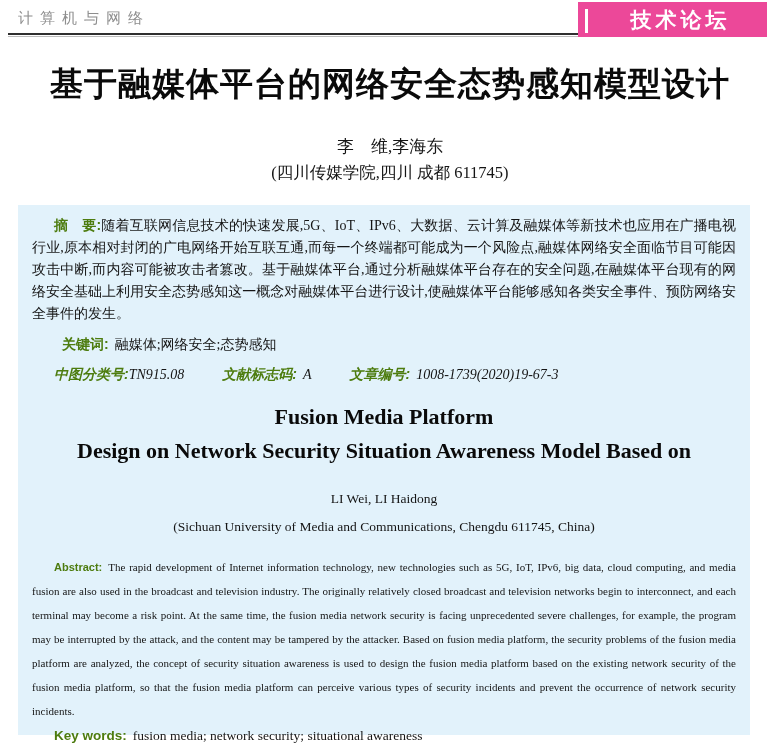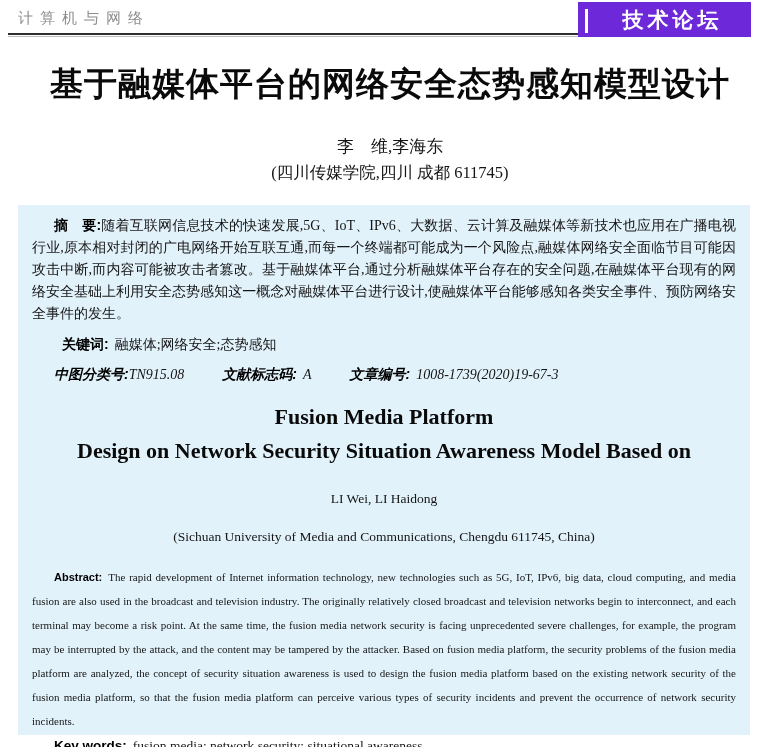--- a/index.html
+++ b/index.html
@@ -20,22 +20,22 @@
   }
   .header-rule {
     position:absolute; left:8px; top:33px; width:572px; height:2px;
     background:#2f2f2f;
   }
   .header-rule-light {
     position:absolute; left:8px; top:36px; width:572px; height:1px;
     background:#bcbcbc;
   }
   .badge {
-    position:absolute; left:578px; top:2px; width:173px; height:35px;
-    background:#6d28d9;
+    position:absolute; left:578px; top:2px; width:189px; height:35px;
+    background:#ec4899;
   }
   .badge-stripe {
     position:absolute; left:7px; top:7px; bottom:4px; width:3px;
     background:#ffffff;
   }
   .badge-label {
     position:absolute; left:22px; right:6px; top:0; bottom:0;
     display:flex; align-items:center; justify-content:center;
     color:#ffffff; font-family:"Liberation Sans", sans-serif;
     font-weight:bold; font-size:21px; letter-spacing:4px;
@@ -58,21 +58,21 @@
   }
 
   
   .abstract-block {
     position:absolute; left:18px; top:205px; width:732px; height:530px;
     background:#e2f2fb; box-sizing:border-box;
     padding:9px 14px 0 14px;
   }
   .label-b {
     font-family:"Liberation Sans", sans-serif;
-    font-weight:bold; color:#000000;
+    font-weight:bold; color:#4d7c0f;
   }
   .ml6 { margin-left:6px; }
   .gap38 { margin-left:38px; }
 
   .p-abs-cn {
     margin:0; font-size:14px; line-height:22px;
     text-align:justify; text-indent:22px;
   }
   .p-kw-cn {
     margin:8px; padding-left:22px; font-size:14px; line-height:23px;
@@ -80,21 +80,21 @@
   .p-meta {
     margin:0; padding-left:22px; font-size:14px; line-height:21px;font-style:italic;
   }
 
   
   .title-en {
     margin-top:15px; text-align:center;
     font-weight:bold; font-size:22px; line-height:34px; color:#0a0a0a;
   }
   .authors-en { margin-top:23px; text-align:center; font-size:13.5px; }
-  .affil-en   { margin-top:22px; text-align:center; font-size:13.5px; }
+  .affil-en   { margin-top:12px; text-align:center; font-size:13.5px; }
 
   .p-abs-en {
     margin:20px 0 0 0; font-size:11px; line-height:24px;
     text-align:justify; text-indent:22px;
   }
   .p-kw-en {
     margin:1px 0 0 0; padding-left:22px; font-size:13.5px; line-height:24px;
   }
 </style>
 </head>

